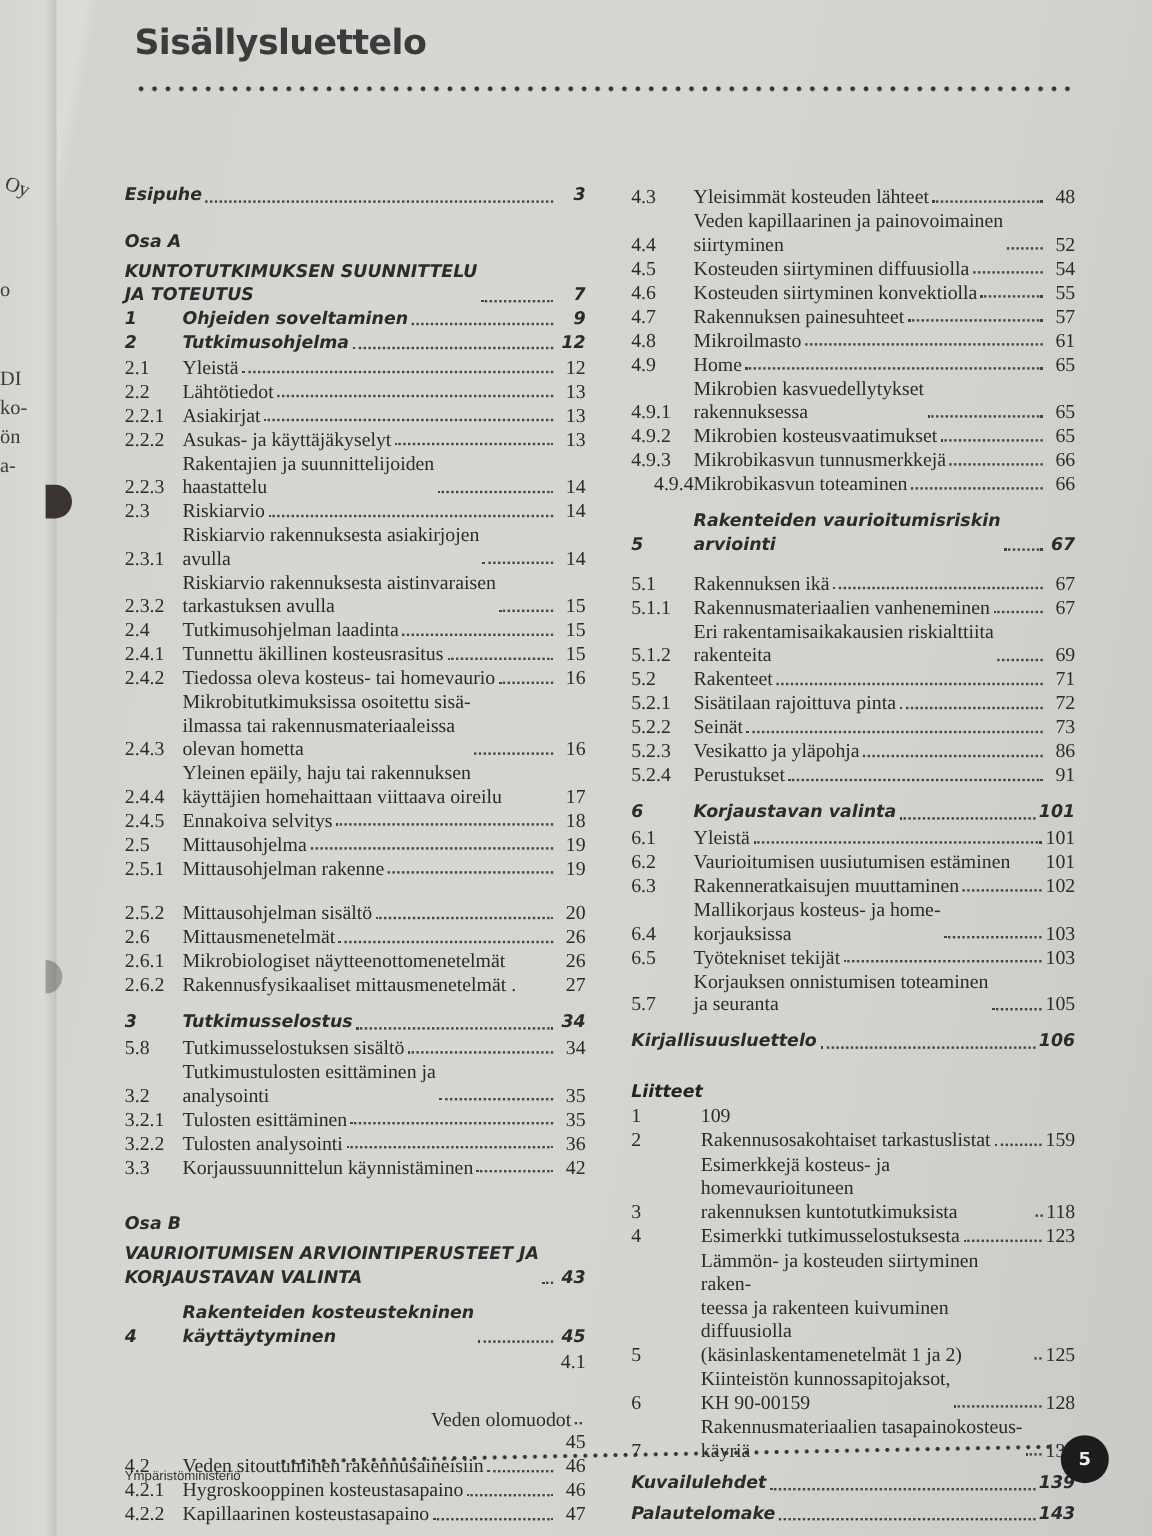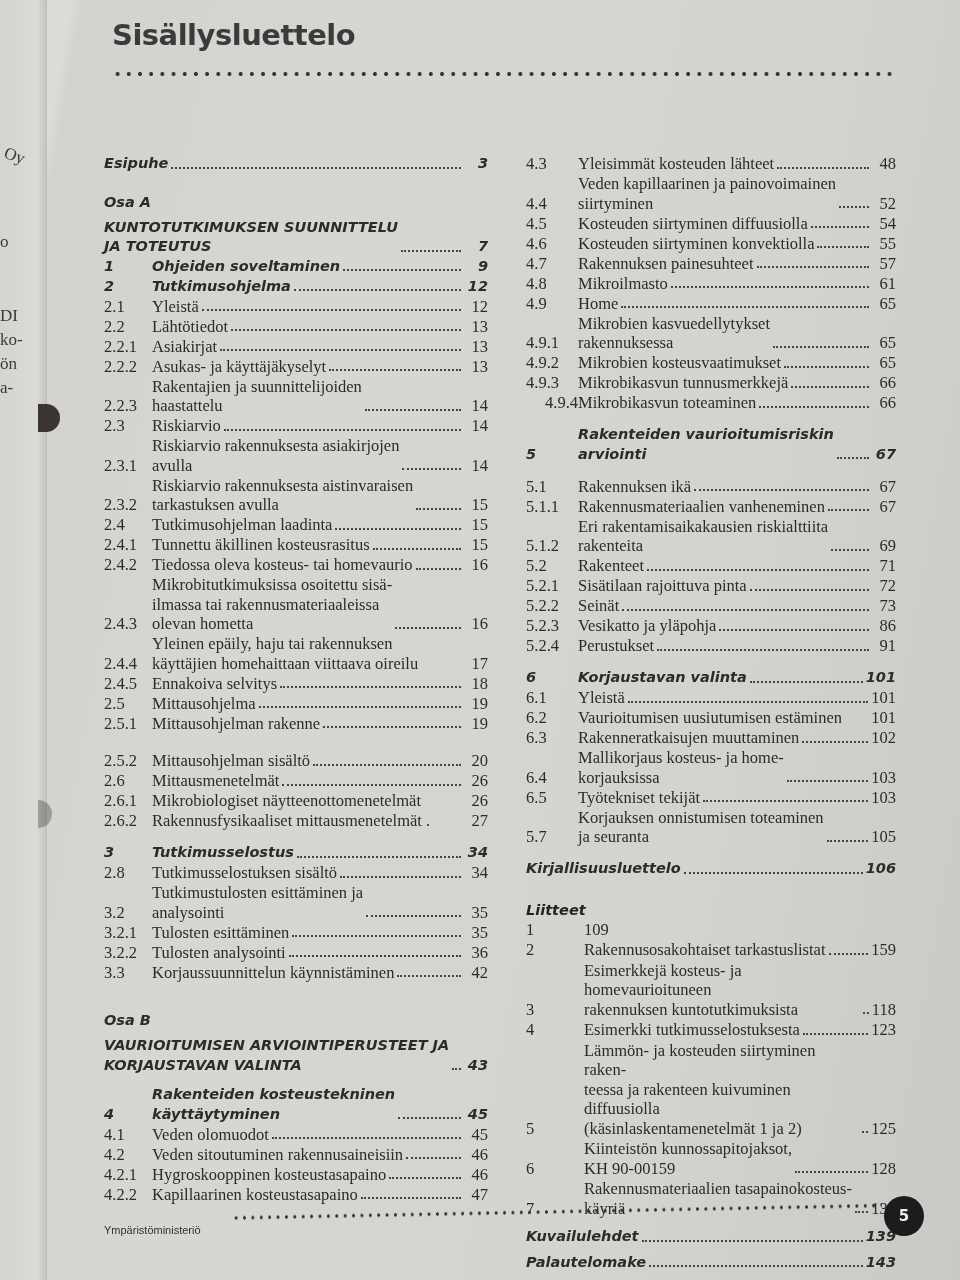--- a/index.html
+++ b/index.html
@@ -285,21 +285,21 @@
       <div class="section-gap"></div>
       <div class="entry bold" style="margin-bottom: 0.5px;">
         <span class="num">3</span>
         <div class="txt">
           <span class="label">Tutkimusselostus</span>
           <span class="leader"></span>
         </div>
         <span class="pg">34</span>
       </div>
       <div class="entry" style="margin-bottom: 0.5px;">
-        <span class="num">2.8</span>
+        <span class="num">5.8</span>
         <div class="txt">
           <span class="label">Tutkimusselostuksen sisältö</span>
           <span class="leader"></span>
         </div>
         <span class="pg">34</span>
       </div>
       <div class="entry" style="margin-bottom: 0.5px;">
         <span class="num">3.2</span>
         <div class="txt">
           <span class="label">Tutkimustulosten esittäminen ja
@@ -347,21 +347,21 @@
   <div id="left-entries-b">
       <div class="entry bold" style="margin-bottom: 0.5px;">
         <span class="num">4</span>
         <div class="txt">
           <span class="label">Rakenteiden kosteustekninen
 käyttäytyminen</span>
           <span class="leader"></span>
         </div>
         <span class="pg">45</span>
       </div>
-      <div class="entry" style="margin-bottom: 0.5px;">
+      <div class="entry" style="margin-bottom: 0.5px; flex-direction: column;">
         <span class="num">4.1</span>
         <div class="txt">
           <span class="label">Veden olomuodot</span>
           <span class="leader"></span>
         </div>
         <span class="pg">45</span>
       </div>
       <div class="entry" style="margin-bottom: 0.5px;">
         <span class="num">4.2</span>
         <div class="txt">

